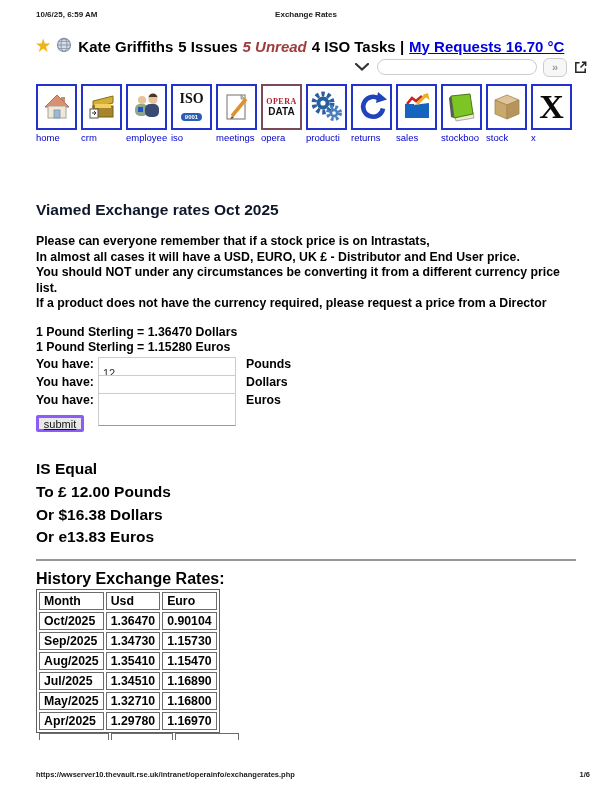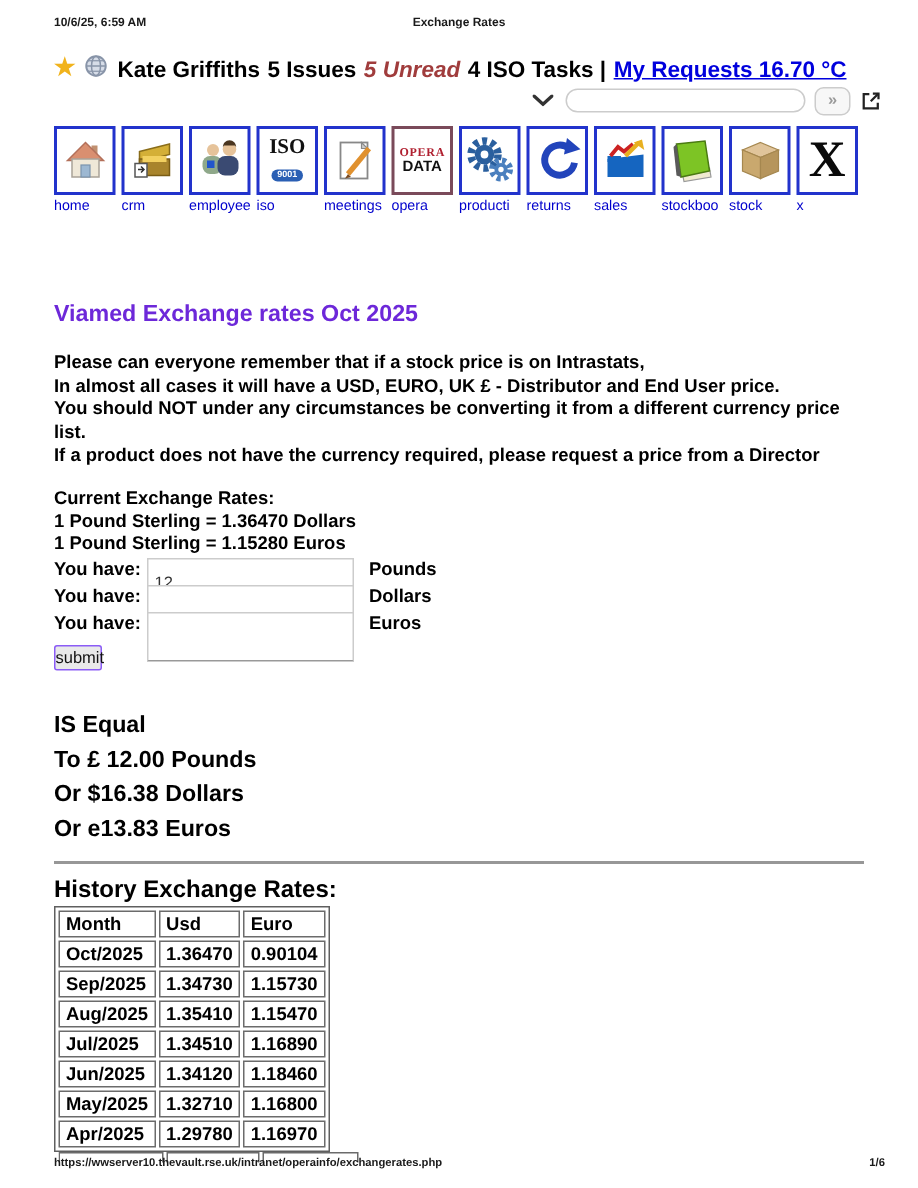--- a/index.html
+++ b/index.html
@@ -39,30 +39,30 @@
   .nav-label { display:block; margin-top:2px; font-size:9.5px; color:#0000cc; white-space:nowrap; overflow:visible; line-height:11px; }
   .iso-inner { text-align:center; line-height:1; }
   .iso-big { font-family:"Liberation Serif", serif; font-weight:bold; font-size:14px; color:#111; display:block; }
   .iso-pill { display:inline-block; margin-top:1px; background:#2a5fb4; color:#fff; font-size:6px; font-weight:bold; border-radius:5px; padding:0 4px; line-height:8px; }
   .opera-inner { text-align:center; line-height:1; }
   .opera-l1 { font-family:"Liberation Serif", serif; color:#b02030; font-size:8px; font-weight:bold; letter-spacing:0.5px; display:block; }
   .opera-l2 { color:#111; font-size:10px; font-weight:bold; display:block; margin-top:1px; }
   .x-glyph { font-family:"Liberation Serif", serif; font-weight:bold; font-size:34px; color:#0a0a0a; line-height:1; }
 
   
-  .title { margin-top:58px; font-size:15.5px; font-weight:bold; color:#6d28d9; }
+  .title { margin-top:58px; font-size:15.5px; font-weight:bold; color:#0f172a; }
   .intro { margin-top:15px; max-width:575px; font-size:12.3px; font-weight:bold; line-height:15.5px; color:#000; }
   .rates { margin-top:13px; font-size:12.3px; font-weight:bold; line-height:15.2px; color:#000; }
 
   .conv-form { margin-top:2px; }
   .form-row { height:18px; display:flex; align-items:flex-start; font-size:12.3px; font-weight:bold; color:#000; }
   .form-label { width:62px; }
   .text-input { width:138px; height:33px; border:1px solid #ccc; border-bottom-color:#999; background:#fff; font-size:11px; font-weight:normal; color:#333; padding:0 4px; outline:none; }
   .unit { margin-left:10px; }
-  .submit-btn { margin-top:4px; width:32px; height:17px; background:#e9e9e9; border:1px solid #8b5cf6; border-radius:2px; font-size:11px; color:#111; cursor:pointer; }
+  .submit-btn { margin-top:4px; width:48px; height:17px; background:#e9e9e9; border:3px solid #8b5cf6; border-radius:2px; font-size:11px; color:#111; cursor:pointer;text-decoration:underline; }
 
   .result { margin-top:26px; font-size:15.5px; font-weight:bold; line-height:22.8px; color:#000; }
 
   hr.rule { margin-top:10px; border:none; border-top:2px solid #979797; width:100%; }
 
   .hist-heading { margin-top:9px; font-size:16px; font-weight:bold; color:#000; }
   table.history { margin-top:1px; border-collapse:separate; border-spacing:2px; border:1px solid #5f5f5f; background:#fff; }
   table.history th, table.history td { border:1px solid #6b6b6b; font-size:12.3px; font-weight:bold; text-align:left; padding:1px 4px; height:16px; color:#000; background:#fff; }
   table.history th:nth-child(1), table.history td:nth-child(1) { width:62px; }
   table.history th:nth-child(2), table.history td:nth-child(2) { width:54px; }
@@ -265,21 +265,20 @@
     <div class="title">Viamed Exchange rates Oct 2025</div>
 
     <div class="intro">
       <div>Please can everyone remember that if a stock price is on Intrastats,</div>
       <div>In almost all cases it will have a USD, EURO, UK £ - Distributor and End User price.</div>
       <div>You should NOT under any circumstances be converting it from a different currency price list.</div>
       <div>If a product does not have the currency required, please request a price from a Director</div>
     </div>
 
     <div class="rates">
-      <div>Current Exchange Rates:</div>
       <div>1 Pound Sterling = 1.36470 Dollars</div>
       <div>1 Pound Sterling = 1.15280 Euros</div>
     </div>
 
     <div class="conv-form">
       <div class="form-row">
         <span class="form-label">You have:</span>
         <input class="text-input" type="text" value="12" style="">
         <span class="unit">Pounds</span>
       </div>
@@ -330,25 +329,20 @@
           <td>Aug/2025</td>
           <td>1.35410</td>
           <td>1.15470</td>
         </tr>
         <tr>
           <td>Jul/2025</td>
           <td>1.34510</td>
           <td>1.16890</td>
         </tr>
         <tr>
-          <td>Jun/2025</td>
-          <td>1.34120</td>
-          <td>1.18460</td>
-        </tr>
-        <tr>
           <td>May/2025</td>
           <td>1.32710</td>
           <td>1.16800</td>
         </tr>
         <tr>
           <td>Apr/2025</td>
           <td>1.29780</td>
           <td>1.16970</td>
         </tr>
       </tbody>

